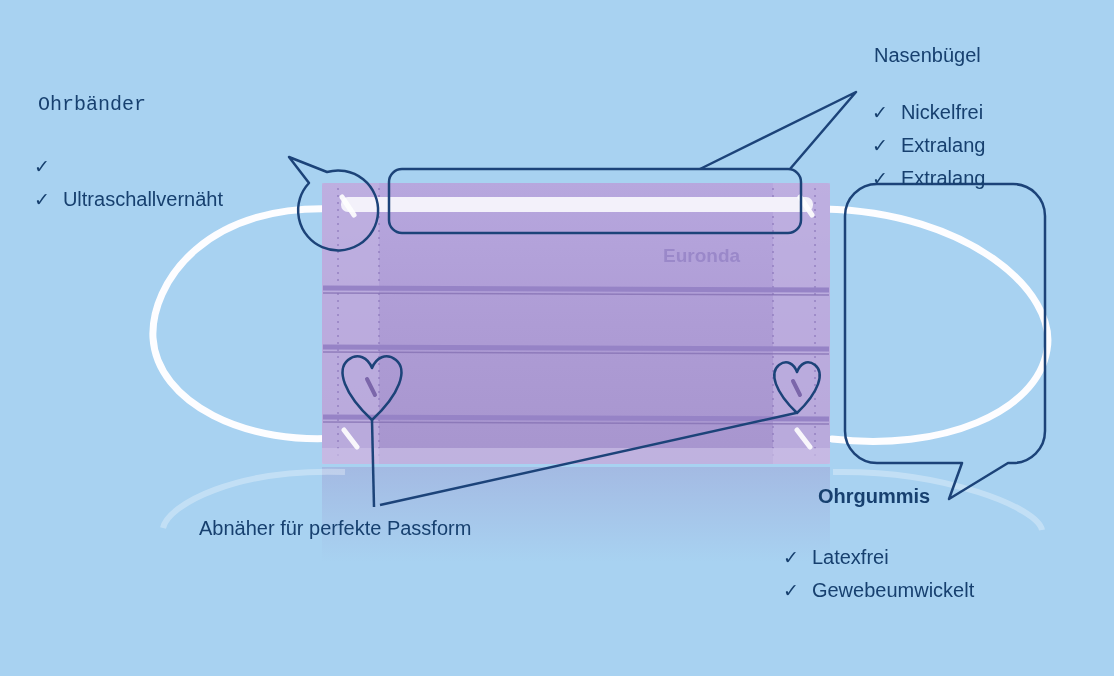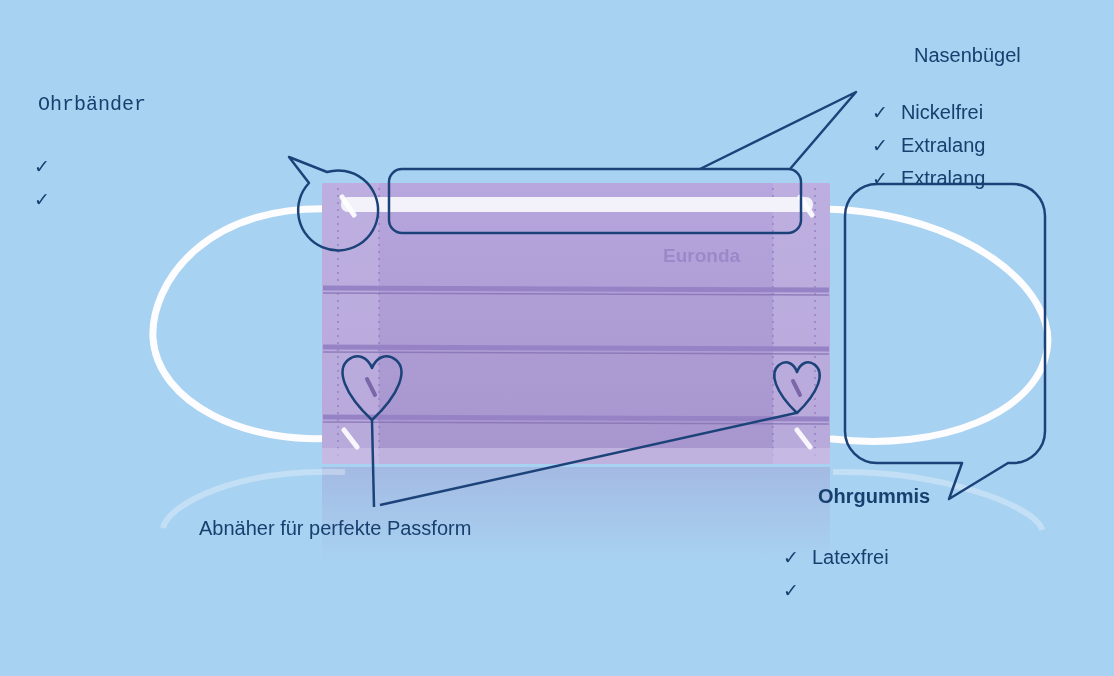--- a/index.html
+++ b/index.html
@@ -8,21 +8,21 @@
   .canvas { position:relative; width:1114px; height:676px; background:#a8d2f1; overflow:hidden; }
   .canvas > svg { position:absolute; left:0; top:0; }
   .txt { position:absolute; color:#17406f; }
   .title { left:28px; top:24px; font-size:32px; font-weight:bold; letter-spacing:.4px; color:#143764; }
   .label { font-size:20px; }
   .check-list { position:absolute; display:flex; flex-direction:column; gap:10px; }
   .check-item { display:flex; align-items:baseline; gap:13px; font-size:20px; color:#17406f; white-space:nowrap; }
   .check { font-size:19px; }
   #ohrbaender-label { left:38px;  top:93px;font-family:Liberation Mono, monospace; }
   #ohrbaender-list  { left:34px;  top:155px; }
-  #nasenbuegel-label{ left:874px; top:44px;margin-left:40px; }
+  #nasenbuegel-label{ left:874px; top:44px; }
   #nasenbuegel-list { left:872px; top:101px; }
   #abnaeher-label   { left:199px; top:517px; }
   #ohrgummis-label  { left:818px; top:485px;font-weight:bold; }
   #ohrgummis-list   { left:783px; top:546px; }
 </style>
 </head>
 <body>
 
 <div class="canvas">
 
@@ -103,20 +103,21 @@
   </svg>
 
 
   <div class="txt label" id="ohrbaender-label">Ohrbänder</div>
   <div class="check-list" id="ohrbaender-list">
     <div class="check-item">
       <span class="check">✓</span>
     </div>
     <div class="check-item">
       <span class="check">✓</span>
+      <span>Ultraschallvernäht</span>
     </div>
   </div>
 
   <div class="txt label" id="nasenbuegel-label">Nasenbügel</div>
   <div class="check-list" id="nasenbuegel-list">
     <div class="check-item">
       <span class="check">✓</span>
       <span>Nickelfrei</span>
     </div>
     <div class="check-item">
@@ -132,16 +133,17 @@
   <div class="txt label" id="abnaeher-label">Abnäher für perfekte Passform</div>
 
   <div class="txt label" id="ohrgummis-label">Ohrgummis</div>
   <div class="check-list" id="ohrgummis-list">
     <div class="check-item">
       <span class="check">✓</span>
       <span>Latexfrei</span>
     </div>
     <div class="check-item">
       <span class="check">✓</span>
+      <span>Gewebeumwickelt</span>
     </div>
   </div>
 
 </div>
 
 </body></html>

